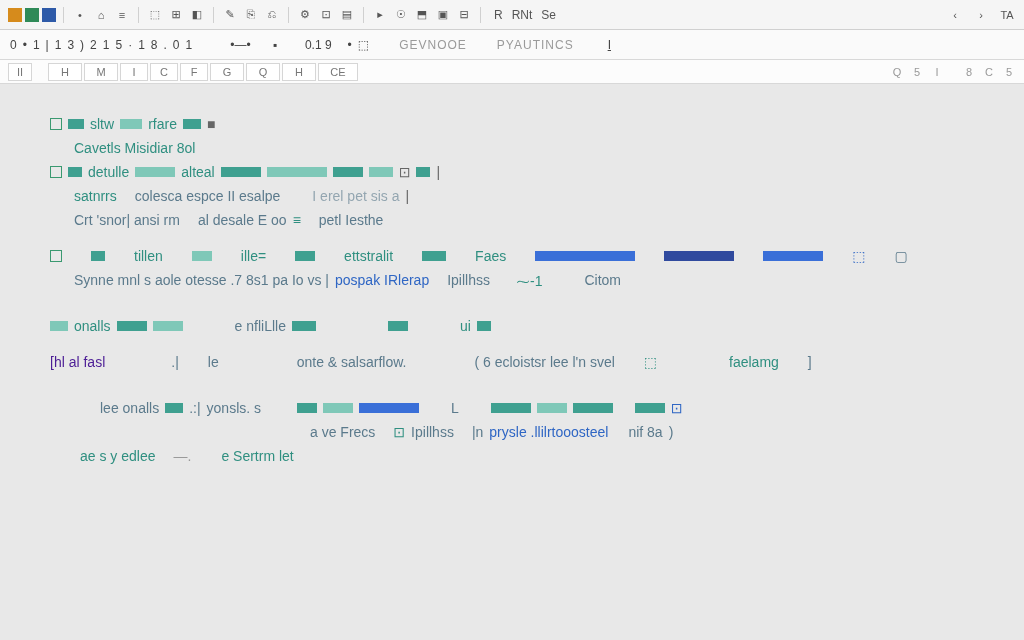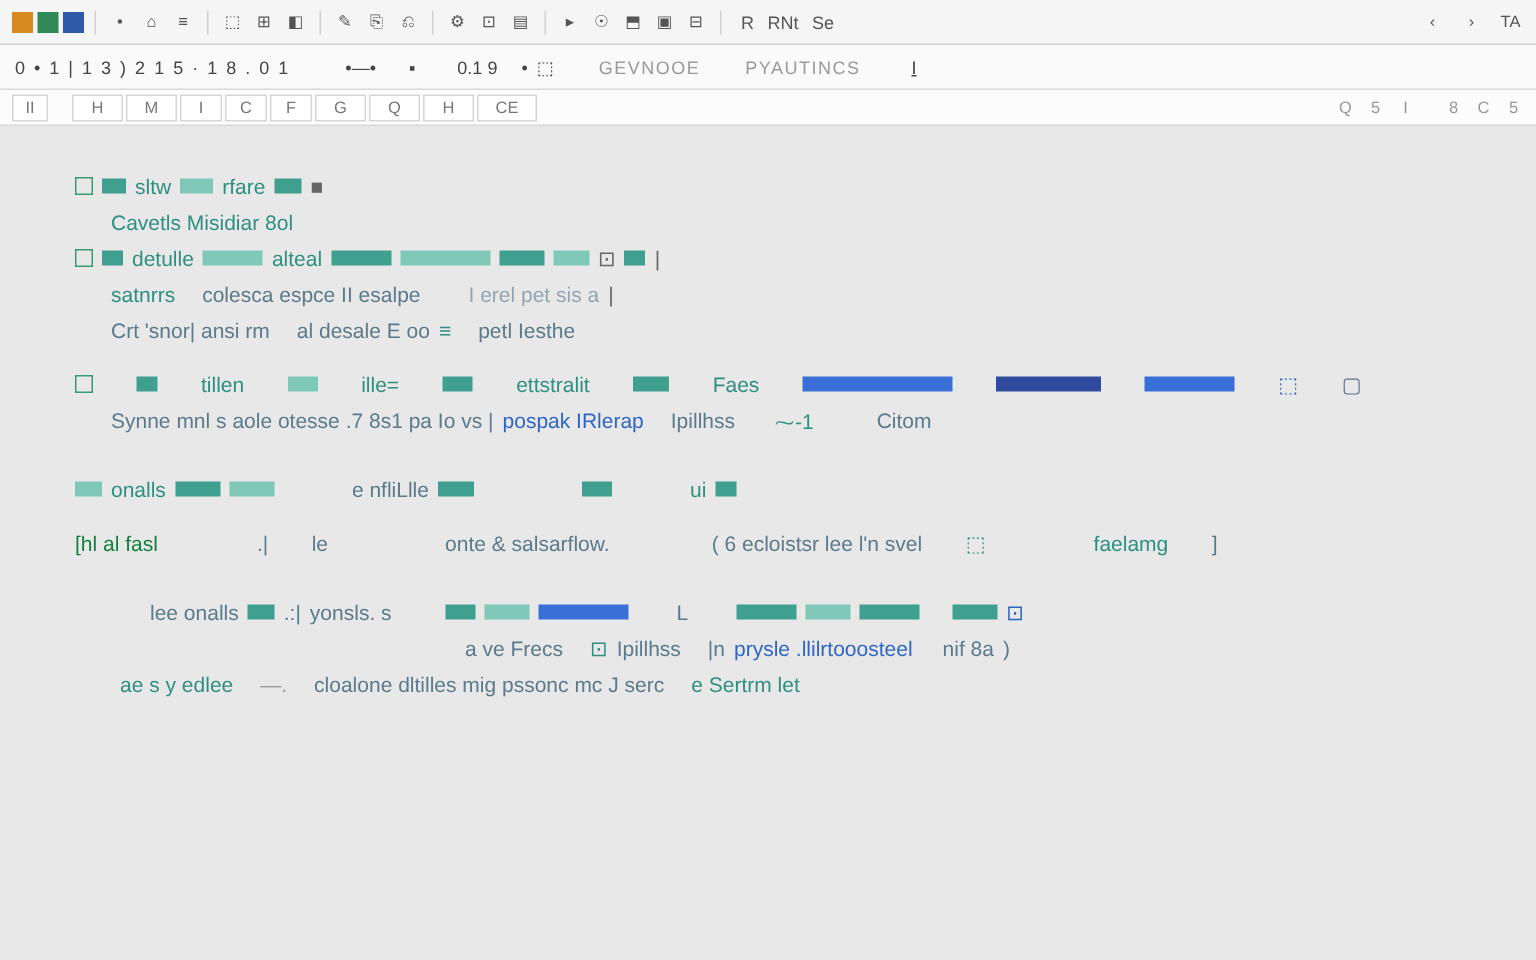--- a/index.html
+++ b/index.html
@@ -88,21 +88,21 @@
 .sq {
   width: 12px; height: 12px;
   border: 1px solid #3a9970;
   display: inline-block;
 }
 .txt { font-size: 14px; }
 .teal { color: #2f8f80; }
 .steel { color: #5b7a8c; }
 .blue { color: #2f66c4; }
 .gray { color: #666; }
-.dark { color: #15803d; }
+.dark { color: #4c1d95; }
 .lgray { color: #9a9a9a; }
 .gap { margin-top: 16px; gap: 29px; }
 .gap2 { margin-top: 26px; }
 .bar-gray { display:inline-block; height:10px; background:#a8a8a8; }
 .bar-teal { display:inline-block; height:10px; background:#3fa090; }
 .bar-blue { display:inline-block; height:10px; background:#3a6fd8; }
 .bar-dblue { display:inline-block; height:10px; background:#304a9e; }
 .bar-lteal { display:inline-block; height:10px; background:#7fc8b8; }
 </style>
 </head>
@@ -340,18 +340,17 @@
     <span class="txt blue">prysle .llilrtooosteel</span>
     <span style="width:8px"></span>
     <span class="txt steel">nif 8a</span>
     <span class="txt steel">)</span>
   </div>
   <div class="line" style="padding-left:30px">
     <span class="txt teal">ae s  y edlee</span>
     <span style="width:6px"></span>
     <span class="txt lgray">—.</span>
     <span style="width:6px"></span>
-    <span class="txt steel">cloalone   dltilles mig  pssonc mc   J serc</span>
     <span style="width:6px"></span>
     <span class="txt teal">e   Sertrm let</span>
   </div>
 
 </div>
 
 </body></html>

